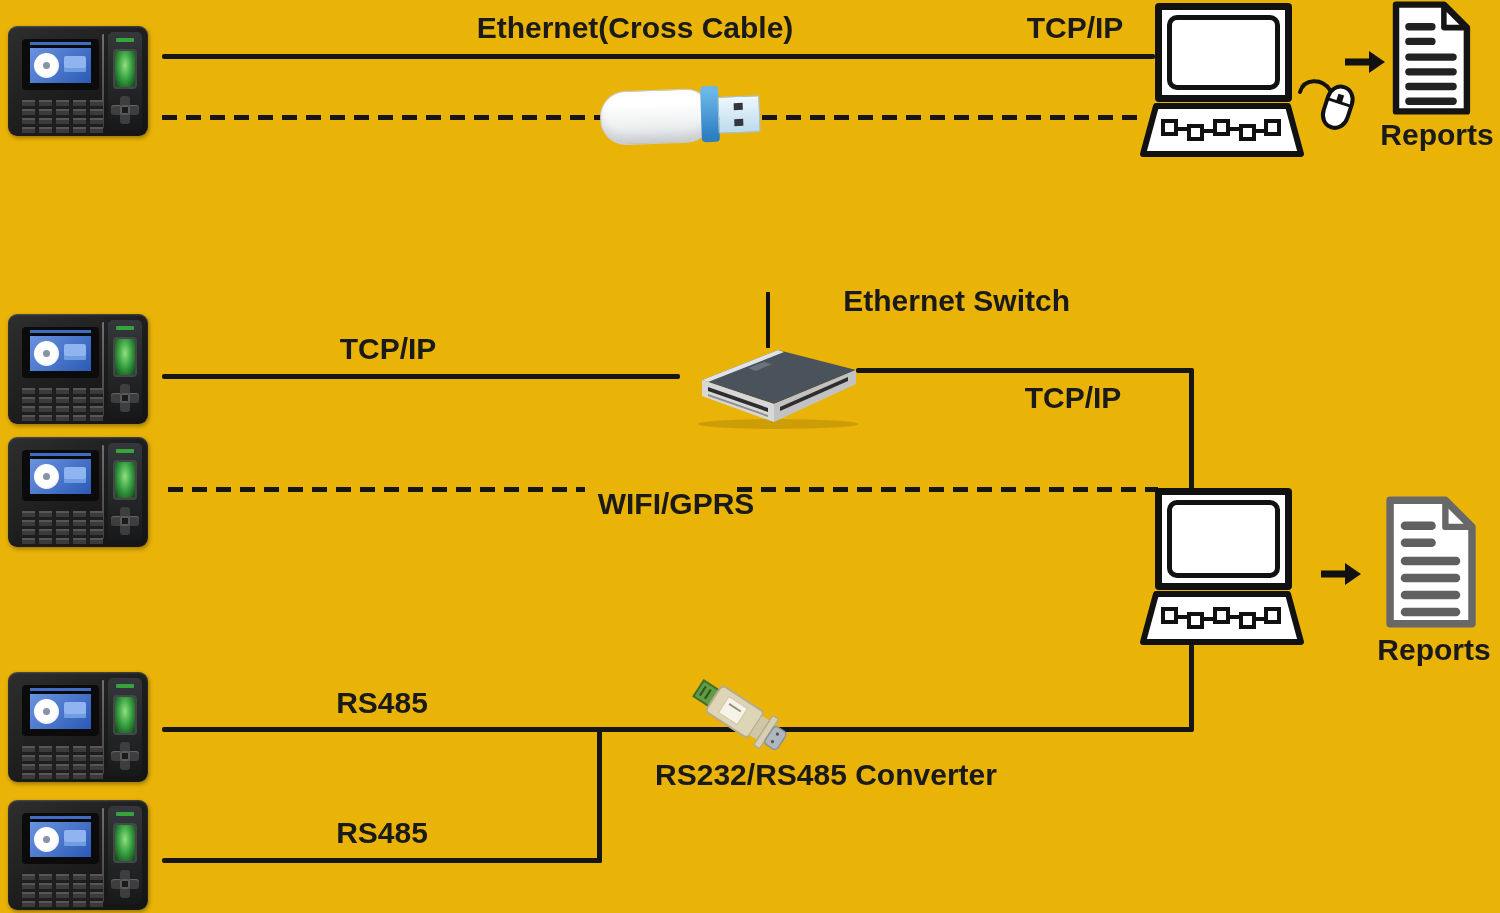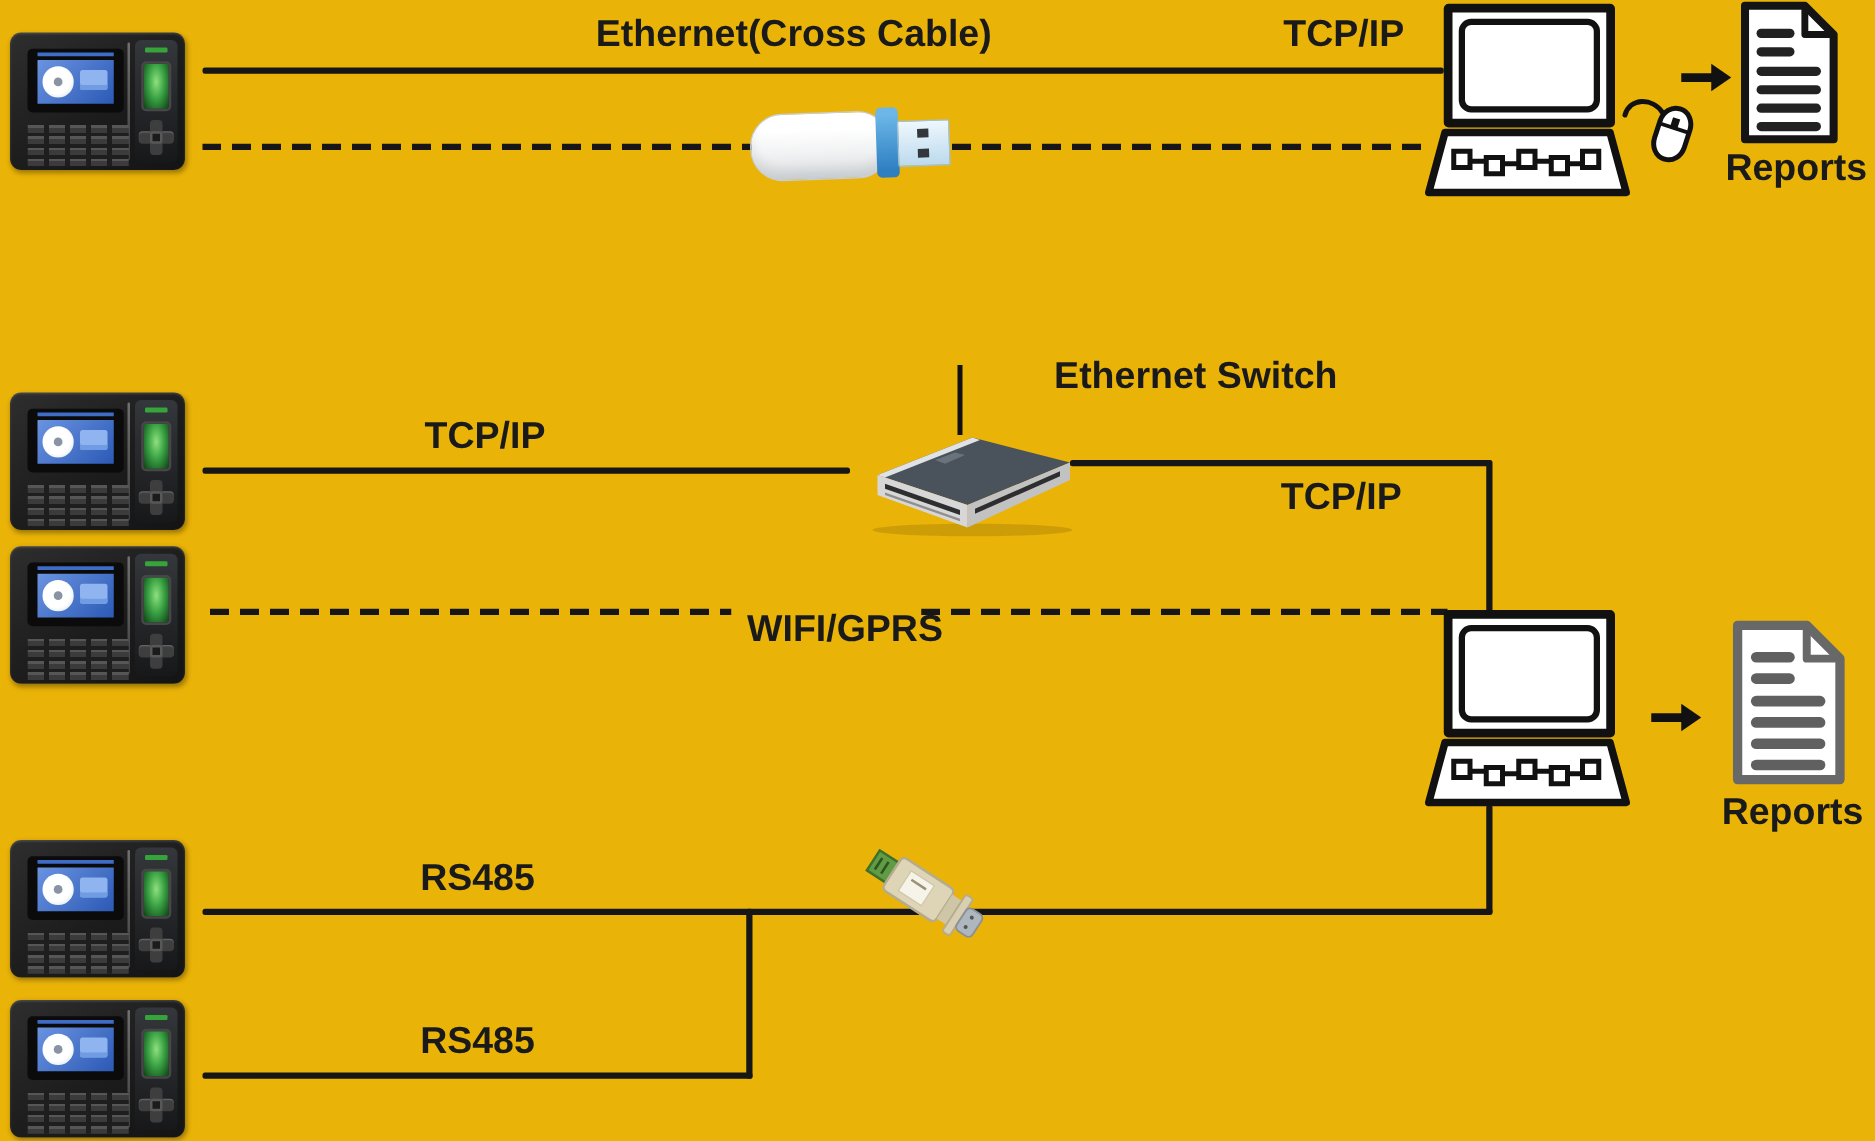--- a/index.html
+++ b/index.html
@@ -317,14 +317,15 @@
       <rect x="34" y="33" width="22" height="19" fill="#f6f3e8" stroke="#cfc7ad" stroke-width="1"></rect>
       <line x1="38" y1="39" x2="52" y2="39" stroke="#9a917a" stroke-width="2"></line>
       <rect x="72" y="31" width="9" height="23" fill="#cfc5a7"></rect>
       <rect x="81" y="25" width="7" height="35" rx="2" fill="#d8cfb2" stroke="#b5ab8e" stroke-width="1.5"></rect>
       <rect x="88" y="32" width="15" height="21" rx="4" fill="#aeb6be" stroke="#8a9097" stroke-width="1.5"></rect>
       <circle cx="95" cy="38" r="1.6" fill="#555"></circle>
         <circle cx="95" cy="47" r="1.6" fill="#555"></circle>
     </g>
   </svg>
 
+  <div class="label" style="left:620px;top:758px;width:412px;">RS232/RS485 Converter</div>
 
 </div>
 
 </body></html>

